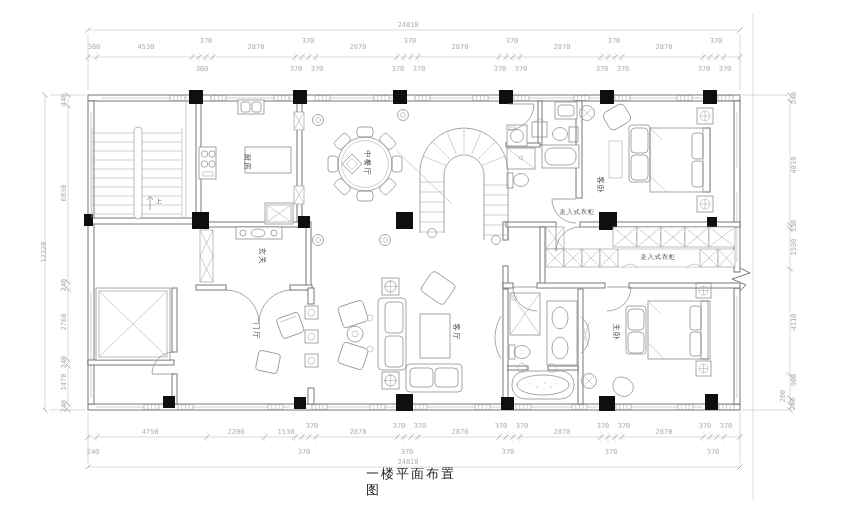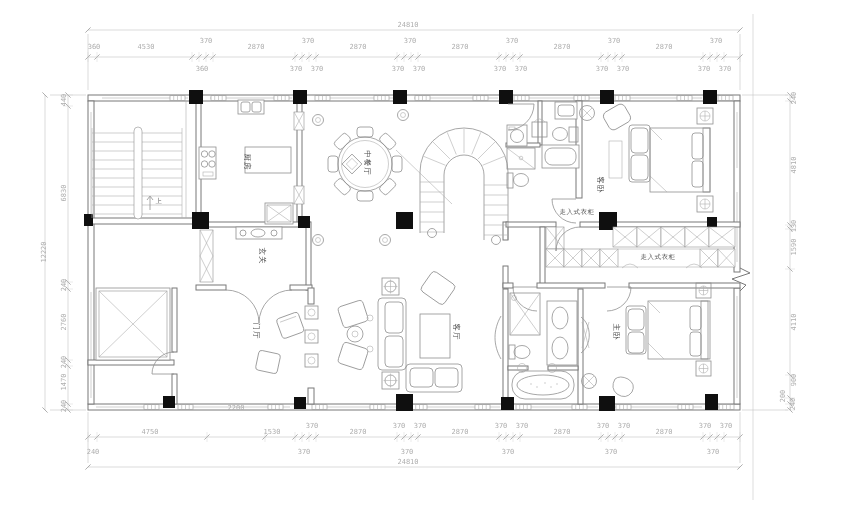--- a/index.html
+++ b/index.html
@@ -576,22 +576,22 @@
       <span class="lbl-dim" style="left: 317px; top: 69px;">370</span>
       <span class="lbl-dim" style="left: 398px; top: 69px;">370</span>
       <span class="lbl-dim" style="left: 419px; top: 69px;">370</span>
       <span class="lbl-dim" style="left: 500px; top: 69px;">370</span>
       <span class="lbl-dim" style="left: 521px; top: 69px;">370</span>
       <span class="lbl-dim" style="left: 602px; top: 69px;">370</span>
       <span class="lbl-dim" style="left: 623px; top: 69px;">370</span>
       <span class="lbl-dim" style="left: 704px; top: 69px;">370</span>
       <span class="lbl-dim" style="left: 725px; top: 69px;">370</span>
       <span class="lbl-dim" style="left: 150px; top: 432px;">4750</span>
-      <span class="lbl-dim" style="left: 236px; top: 408px; text-align: right;">2200</span>
-      <span class="lbl-dim" style="left: 272px; top: 432px;">1530</span>
+      <span class="lbl-dim" style="left: 236px; top: 432px; text-align: right;">2200</span>
+      <span class="lbl-dim" style="left: 286px; top: 432px;">1530</span>
       <span class="lbl-dim" style="left: 312px; top: 426px;">370</span>
       <span class="lbl-dim" style="left: 358px; top: 432px;">2870</span>
       <span class="lbl-dim" style="left: 399px; top: 426px;">370</span>
       <span class="lbl-dim" style="left: 420px; top: 426px;">370</span>
       <span class="lbl-dim" style="left: 460px; top: 432px;">2870</span>
       <span class="lbl-dim" style="left: 501px; top: 426px;">370</span>
       <span class="lbl-dim" style="left: 522px; top: 426px;">370</span>
       <span class="lbl-dim" style="left: 562px; top: 432px;">2870</span>
       <span class="lbl-dim" style="left: 603px; top: 426px;">370</span>
       <span class="lbl-dim" style="left: 624px; top: 426px;">370</span>
@@ -617,14 +617,18 @@
       <span class="lbl-dim lbl-v" style="left: 794px; top: 165px;">4810</span>
       <span class="lbl-dim lbl-v" style="left: 794px; top: 226px;">130</span>
       <span class="lbl-dim lbl-v" style="left: 794px; top: 247px;">1590</span>
       <span class="lbl-dim lbl-v" style="left: 794px; top: 322px;">4110</span>
       <span class="lbl-dim lbl-v" style="left: 794px; top: 380px;">900</span>
       <span class="lbl-dim lbl-v" style="left: 783px; top: 396px;">200</span>
       <span class="lbl-dim lbl-v" style="left: 793px; top: 404px;">240</span>
       <span class="lbl-dim lbl-v" style="left: 44px; top: 252px;">12220</span>
     </div>
 
-
+<div class="title">
+  <span>一楼平面布置</span>
+  <span>图</span>
 </div>
 
+</div>
+
 </body></html>

